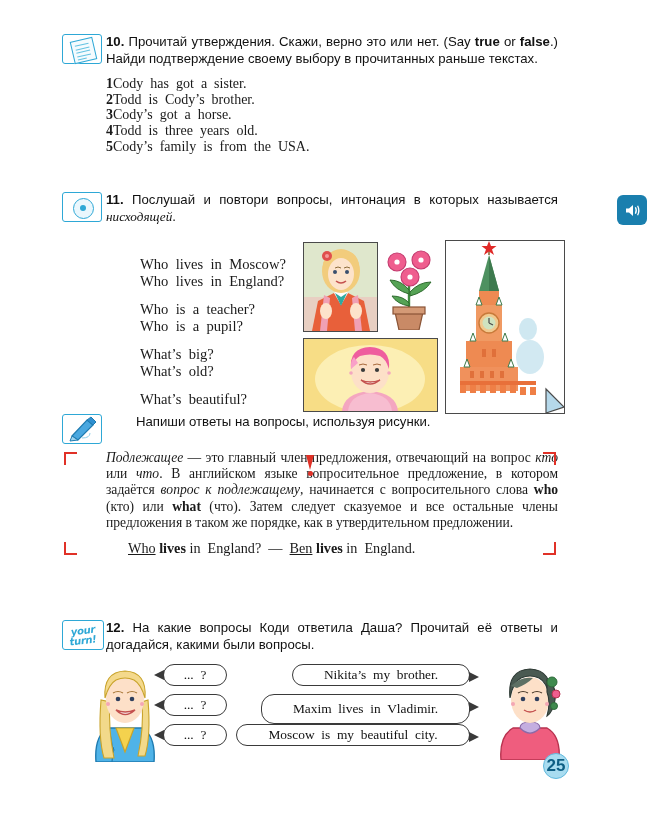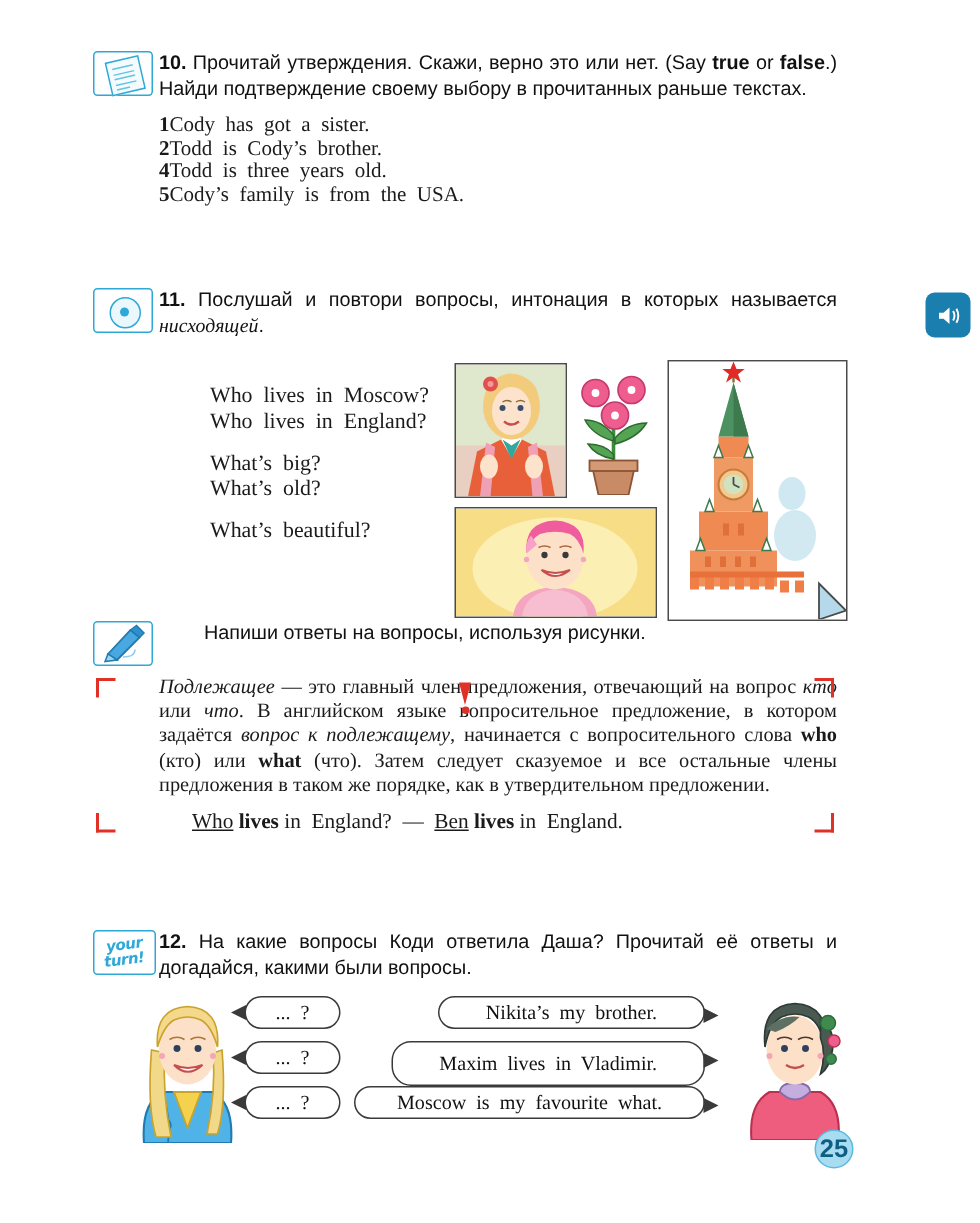--- a/index.html
+++ b/index.html
@@ -283,20 +283,21 @@
       </div>
     </div>
     <div class="body-col">
       <div class="ru">
         <b class="num">10.</b>
         <span>Прочитай утверждения. Скажи, верно это или нет. (Say </span><b>true</b><span> or </span><b>false</b><span>.) Найди подтверждение своему выбору в прочитанных раньше текстах.</span>
       </div>
       <div class="stmt-list">
         <div class="stmt"><b>1</b><span>Cody  has  got  a  sister.</span></div>
         <div class="stmt"><b>2</b><span>Todd  is  Cody’s  brother.</span></div>
+        <div class="stmt"><b>3</b><span>Cody’s  got  a  horse.</span></div>
         <div class="stmt"><b>4</b><span>Todd  is  three  years  old.</span></div>
         <div class="stmt"><b>5</b><span>Cody’s  family  is  from  the  USA.</span></div>
       </div>
     </div>
   </div>
 
   <div class="ex" style="left:62px; top:192px; width:496px;">
     <div class="icon-slot">
       <div class="icon-box icon-cd">
         <div class="disc"></div>
@@ -307,20 +308,24 @@
         <b class="num">11.</b>
         <span>Послушай и повтори вопросы, интонация в которых называется </span><i style="font-family:'Liberation Serif',serif;">нисходящей</i><span>.</span>
       </div>
     </div>
   </div>
 
   <div class="q-col" style="position:absolute; left:112px; top:256px;margin-left:28px;">
     <div class="q-group">
       <div class="q-line">Who  lives  in  Moscow?</div>
       <div class="q-line">Who  lives  in  England?</div>
+    </div>
+    <div class="q-group">
+      <div class="q-line">Who  is  a  teacher?</div>
+      <div class="q-line">Who  is  a  pupil?</div>
     </div>
     <div class="q-group">
       <div class="q-line">What’s  big?</div>
       <div class="q-line">What’s  old?</div>
     </div>
     <div class="q-group">
       <div class="q-line">What’s  beautiful?</div>
     </div>
   </div>
 
@@ -559,21 +564,21 @@
     <span>Nikita’s  my  brother.</span>
   </div>
   <div class="tail tail-right" style="left:469px; top:672px;"></div>
 
   <div class="bubble" style="left:261px; top:694px; width:209px; height:30px;">
     <span>Maxim  lives  in  Vladimir.</span>
   </div>
   <div class="tail tail-right" style="left:469px; top:702px;"></div>
 
   <div class="bubble" style="left:236px; top:724px; width:234px; height:22px;">
-    <span>Moscow  is  my  favourite  what.</span>
+    <span>Moscow  is  my  beautiful  city.</span>
   </div>
   <div class="tail tail-right" style="left:469px; top:732px;"></div>
 
   <div class="page-num" style="left:543px; top:753px;">
     <span>25</span>
   </div>
 
 </div>
 
 </body></html>

